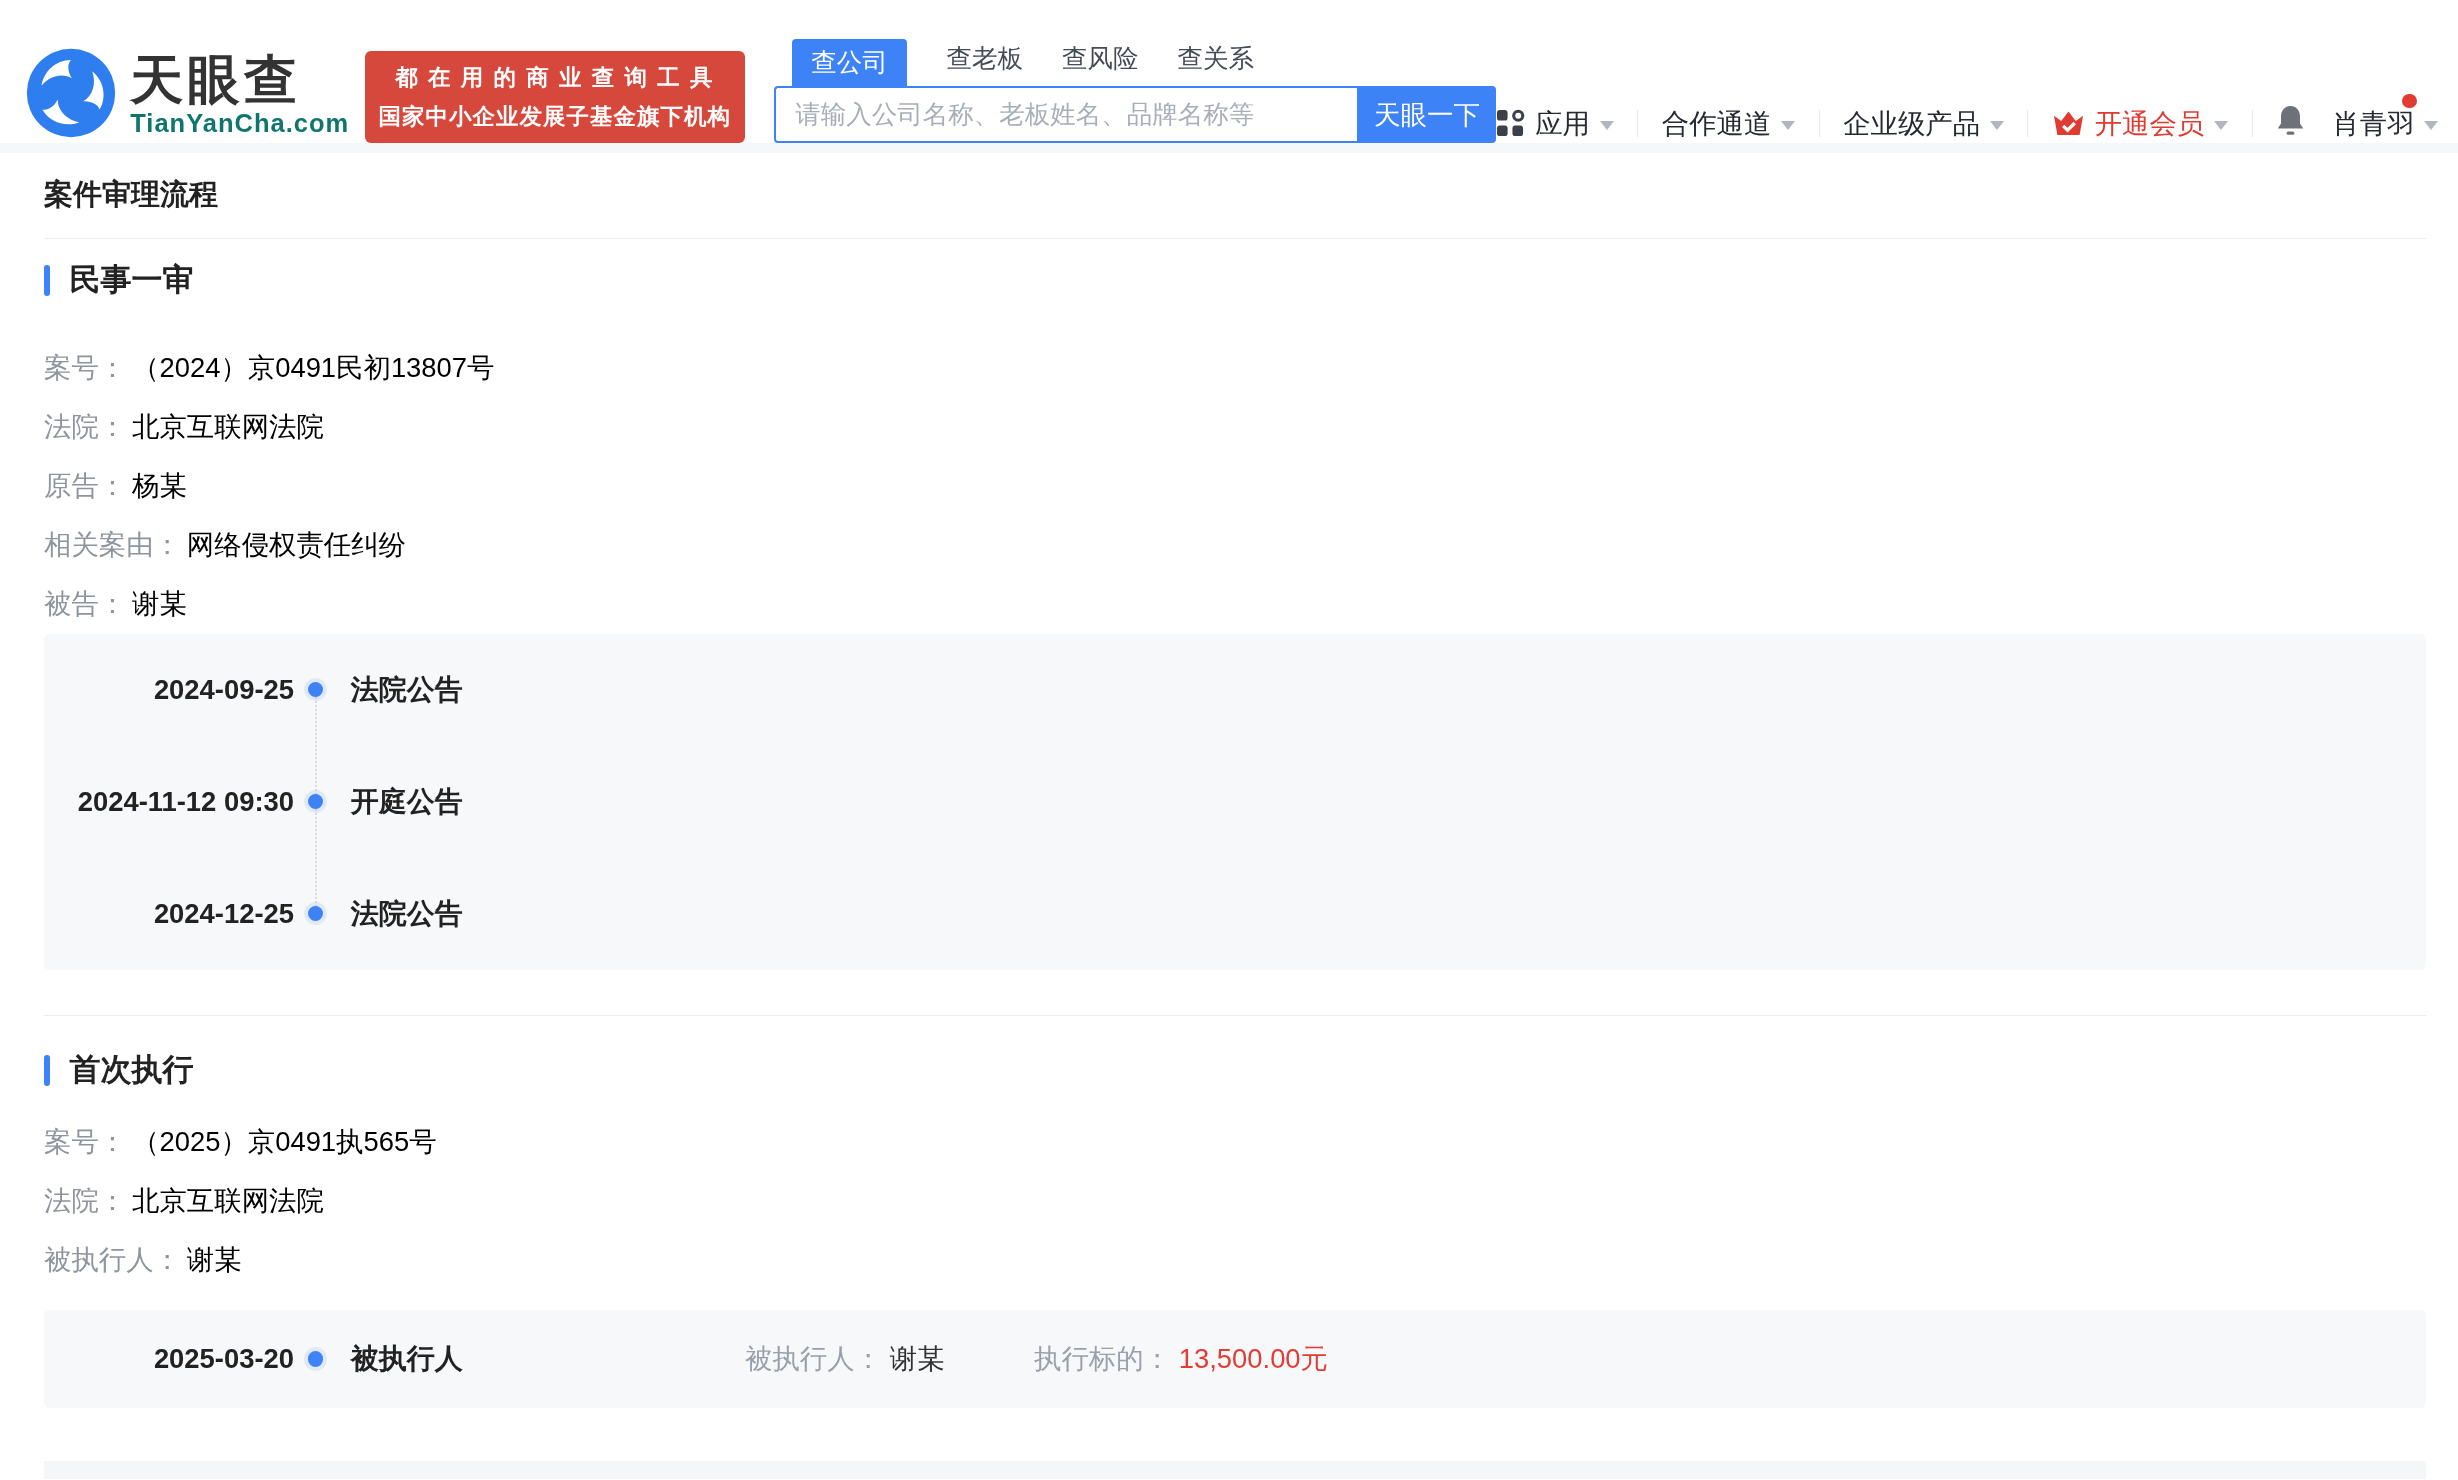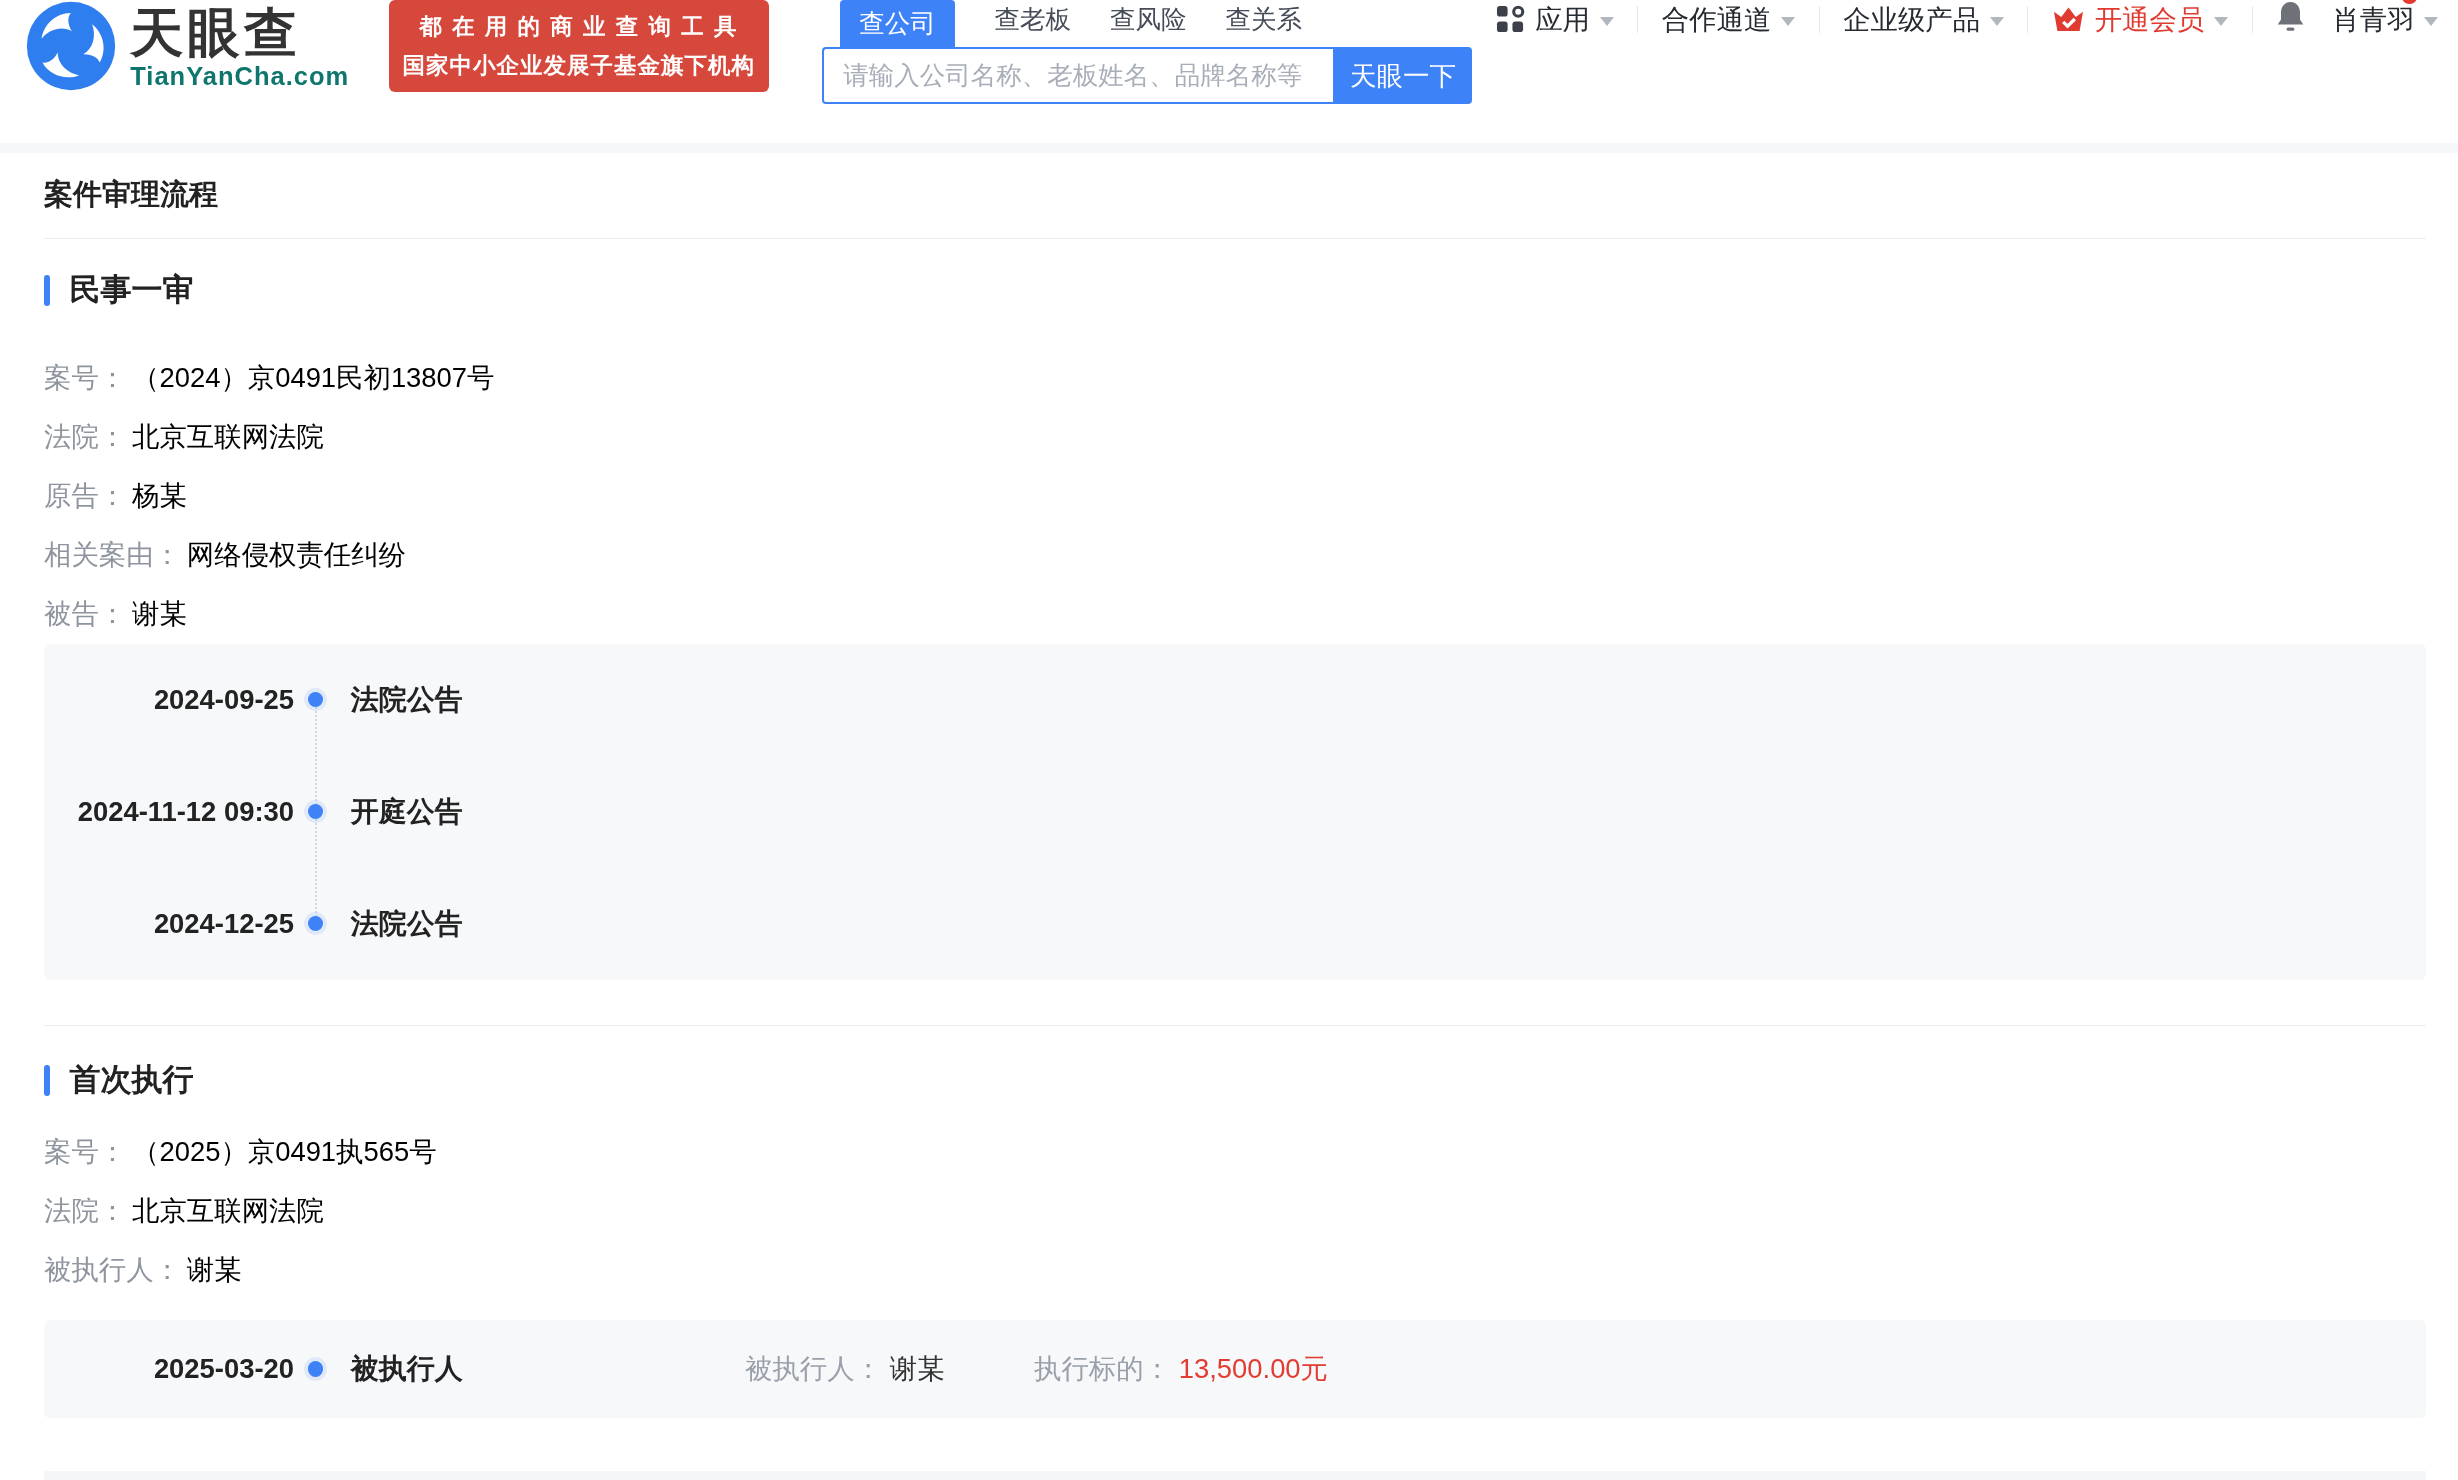--- a/index.html
+++ b/index.html
@@ -1,19 +1,19 @@
 <!DOCTYPE html>
 <html><head>
 <meta charset="utf-8">
 <style>
   html,body{margin:0;padding:0;background:#fff;}
   body{width:2458px;height:1480px;font-family:"Liberation Sans","DejaVu Sans",sans-serif;color:#333;overflow:hidden;}
 
   
-  .header{height:143px;display:flex;align-items:flex-start;padding:0 19.6px 0 24.5px;background:#fff;box-sizing:border-box;gap:24px;}
+  .header{height:143px;display:flex;align-items:flex-end;padding:0 19.6px 0 24.5px;background:#fff;box-sizing:border-box;}
   .gap-strip{height:9.8px;background:#f6f7f9;}
 
   .logo{display:flex;align-items:center;cursor:pointer;}
   .logo-txt{margin-left:13.7px;display:flex;flex-direction:column;justify-content:center;}
   .logo-name{font-size:53px;font-weight:700;color:#333;letter-spacing:3.9px;line-height:55px;}
   .logo-domain{font-size:25.5px;font-weight:700;color:#0f766e;letter-spacing:1px;margin-top:2.9px;}
 
   .badge{margin-left:15.7px;background:#d6473c;border-radius:5.9px;color:#fff;
          display:flex;flex-direction:column;justify-content:center;align-items:center;
          height:92px;padding:0 13.7px;}
@@ -41,21 +41,21 @@
   .caret{width:0;height:0;border-left:7.8px solid transparent;border-right:7.8px solid transparent;
          border-top:9.8px solid #b2b6bd;margin-left:9.8px;position:relative;top:2px;}
   .vip-label{color:#e03b30;}
   .user{position:relative;}
   .red-dot{position:absolute;top:-11.8px;right:21.6px;width:14.7px;height:14.7px;border-radius:50%;background:#e23c32;}
 
   
   .main{padding:0 32px 0 44px;overflow:hidden;}
   .page-title{margin-top:25.5px;font-size:29px;font-weight:700;color:#222;height:33px;line-height:33px;}
   .hr{height:1px;background:#ecedf0;margin-top:26.5px;}
-  .sec-head{margin-top:34px;display:flex;align-items:center;height:35px;}
+  .sec-head{margin-top:24px;display:flex;align-items:center;height:35px;}
   .sec-head.second{margin-top:37px;}
   .sec-bar{width:5.9px;height:31px;background:#3e82f7;border-radius:2.9px;margin-right:19.6px;}
   .sec-title{font-size:31px;font-weight:700;color:#222;}
 
   .fields{margin-top:29px;}
   .fields.second{margin-top:13.7px;}
   .f-row{height:59px;display:flex;align-items:flex-end;font-size:27.4px;}
   .f-label{color:#8f959e;}
   .f-value{color:#000000;margin-left:5.9px;}
 

